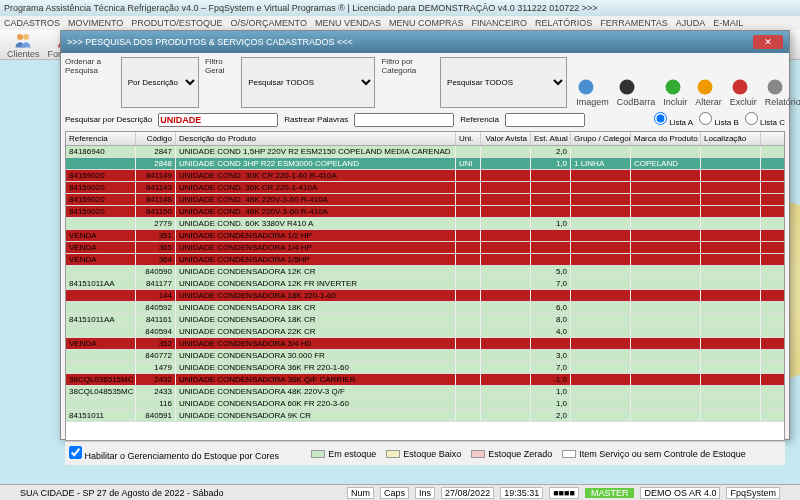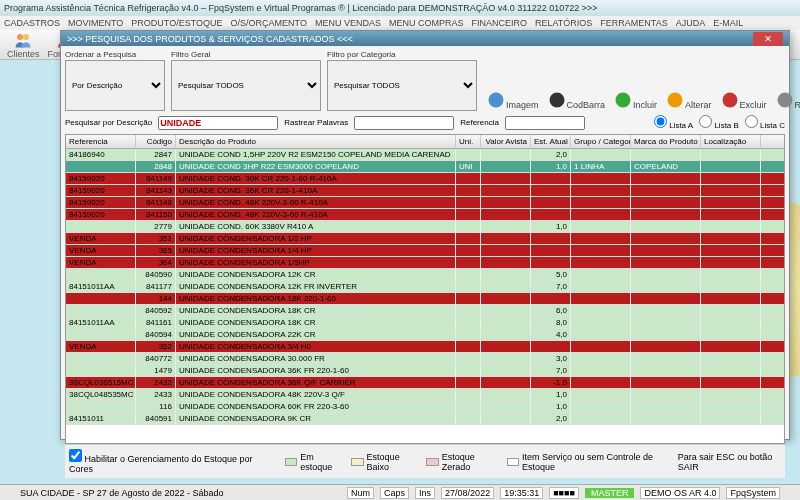--- a/index.html
+++ b/index.html
@@ -4,29 +4,29 @@
 <style>
 *{margin:0;padding:0;box-sizing:border-box;font-family:Tahoma,Arial,sans-serif;font-size:9px}
 body{background:#c5e8f0;width:800px;height:500px;overflow:hidden;position:relative}
 .titlebar{background:linear-gradient(#e8f4f8,#c8e0e8);height:16px;display:flex;align-items:center;padding:0 4px;font-size:9px;color:#333}
 .menubar{background:#f0f0f0;height:14px;display:flex;gap:8px;padding:0 4px;font-size:8px;color:#444;align-items:center}
 .menubar span{cursor:pointer}
 .toolbar1{background:linear-gradient(#fafafa,#e0e0e0);height:30px;display:flex;align-items:center;padding:0 4px;gap:2px;border-bottom:1px solid #bbb}
 .tbtn{display:flex;flex-direction:column;align-items:center;padding:1px 3px;font-size:7px;color:#555}
 .tbtn svg{width:18px;height:18px}
 .dialog{position:absolute;top:30px;left:60px;width:730px;height:410px;background:#f4f4f4;border:1px solid #888;box-shadow:2px 2px 8px rgba(0,0,0,.3)}
-.dlg-title{background:linear-gradient(#6fa8c8,#4a7a98);height:15px;display:flex;align-items:center;padding:4px 6px;color:#fff;font-size:9px;justify-content:space-between}
+.dlg-title{background:linear-gradient(#6fa8c8,#4a7a98);height:22px;display:flex;align-items:center;padding:4px 6px;color:#fff;font-size:9px;justify-content:space-between}
 .dlg-close{background:#c44;color:#fff;width:30px;height:14px;border-radius:2px;display:flex;align-items:center;justify-content:center;cursor:pointer}
 .dlg-body{padding:4px}
 .search-row{display:flex;gap:6px;align-items:flex-end;margin-bottom:4px}
-.search-col{display:flex;flex-direction:column;gap:1px}
+.search-col{display:flex;flex-direction:row;gap:1px}
 .search-col label{font-size:8px;color:#333}
 .search-col select,.search-col input{font-size:8px;padding:19px 2px;border:1px solid #999}
 .iconbar{display:flex;gap:2px;margin-left:auto}
-.iconbtn{display:flex;flex-direction:row;align-items:flex-end;font-size:7px;color:#444;padding:1px 3px}
+.iconbtn{display:flex;flex-direction:column;align-items:flex-start;font-size:7px;color:#444;padding:1px 3px}
 .iconbtn svg{width:20px;height:20px}
 .filter-row{display:flex;gap:6px;align-items:center;margin-bottom:4px}
 .filter-row label{font-size:8px}
 .red-input{color:#c00;font-weight:bold;width:120px}
 .radio-grp{display:flex;gap:6px;font-size:8px;margin-left:auto}
 .grid{border:1px solid #999;height:310px;overflow:auto;background:#fff}
 .grid-head{display:flex;background:linear-gradient(#f8f8f8,#e0e0e0);border-bottom:1px solid #aaa;position:sticky;top:0}
 .grid-head div{padding:2px 3px;font-size:8px;border-right:1px solid #ccc;white-space:nowrap;overflow:hidden}
 .grid-row{display:flex;border-bottom:1px solid #ddd}
 .grid-row div{padding:1px 3px;font-size:8px;white-space:nowrap;overflow:hidden;border-right:1px solid #eee}
@@ -439,21 +439,20 @@
           </div>
           <div class="legend-item">
             <span class="legend-sw" style="background:#f4c8c8"></span>
             <span>Estoque Zerado</span>
           </div>
           <div class="legend-item">
             <span class="legend-sw" style="background:#fff"></span>
             <span>Item Serviço ou sem Controle de Estoque</span>
           </div>
         </div>
-      <span style="margin-left:auto">Para sair ESC ou botão SAIR</span>
     </div>
   </div>
 </div>
 
 <div class="statusbar">
   <span>SUA CIDADE - SP 27 de Agosto de 2022 - Sábado</span>
   <div class="sb-r">
     <span class="sb-box">Num</span>
     <span class="sb-box">Caps</span>
     <span class="sb-box">Ins</span>

